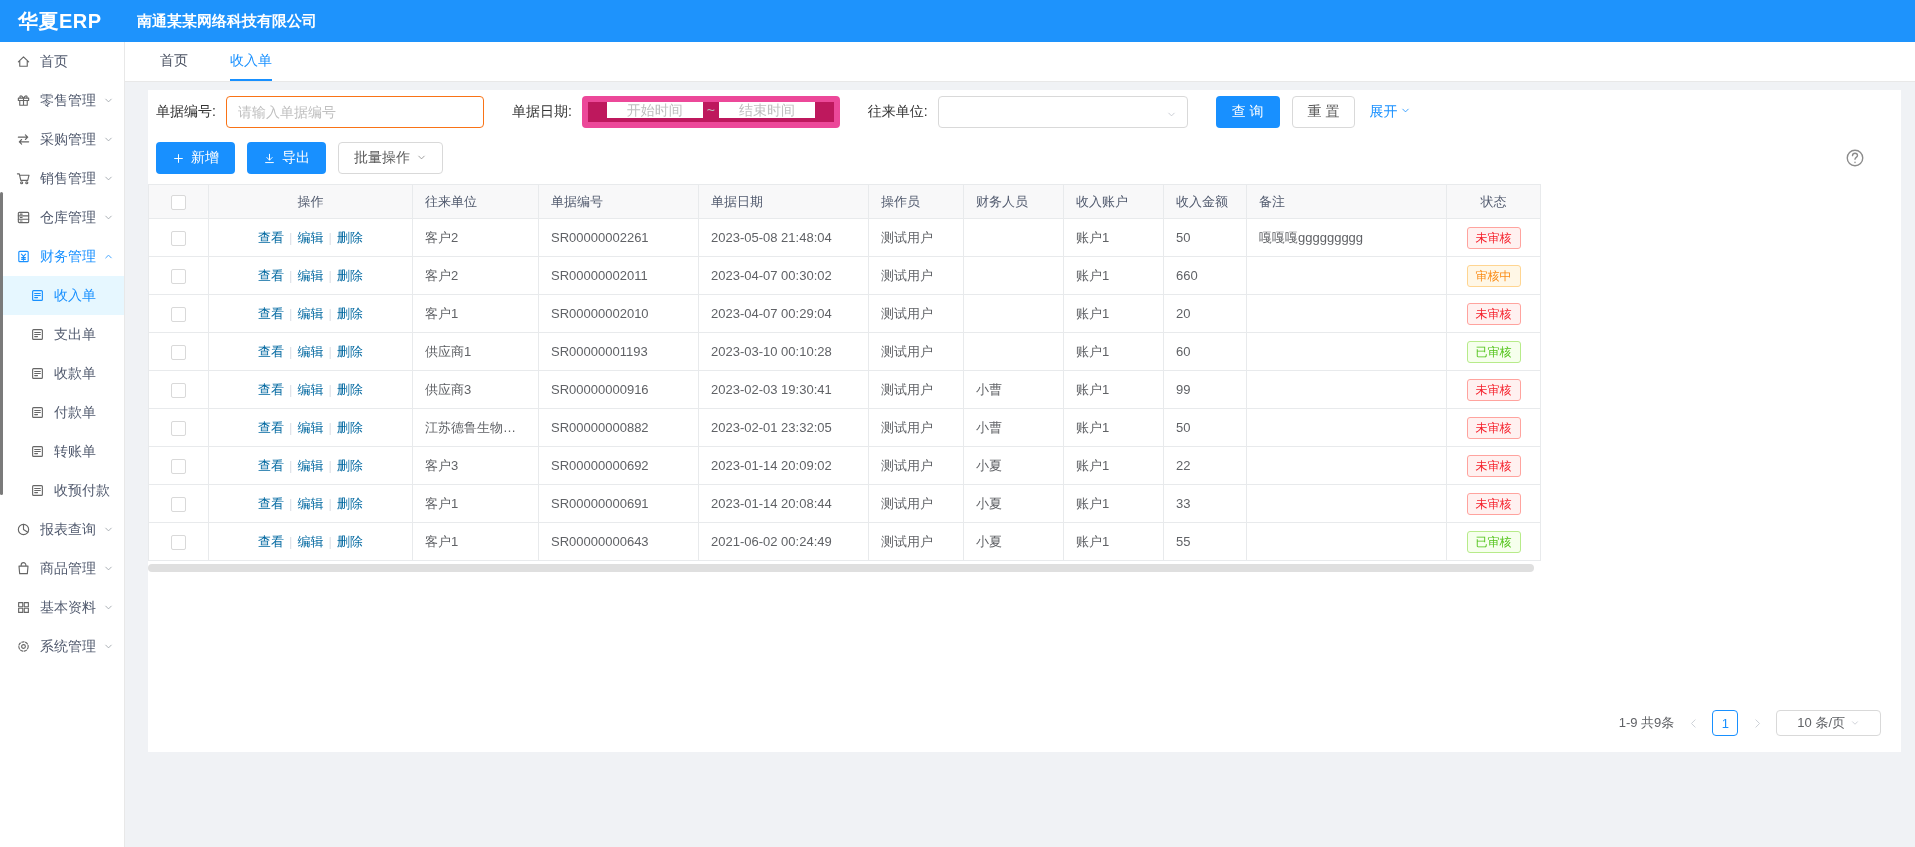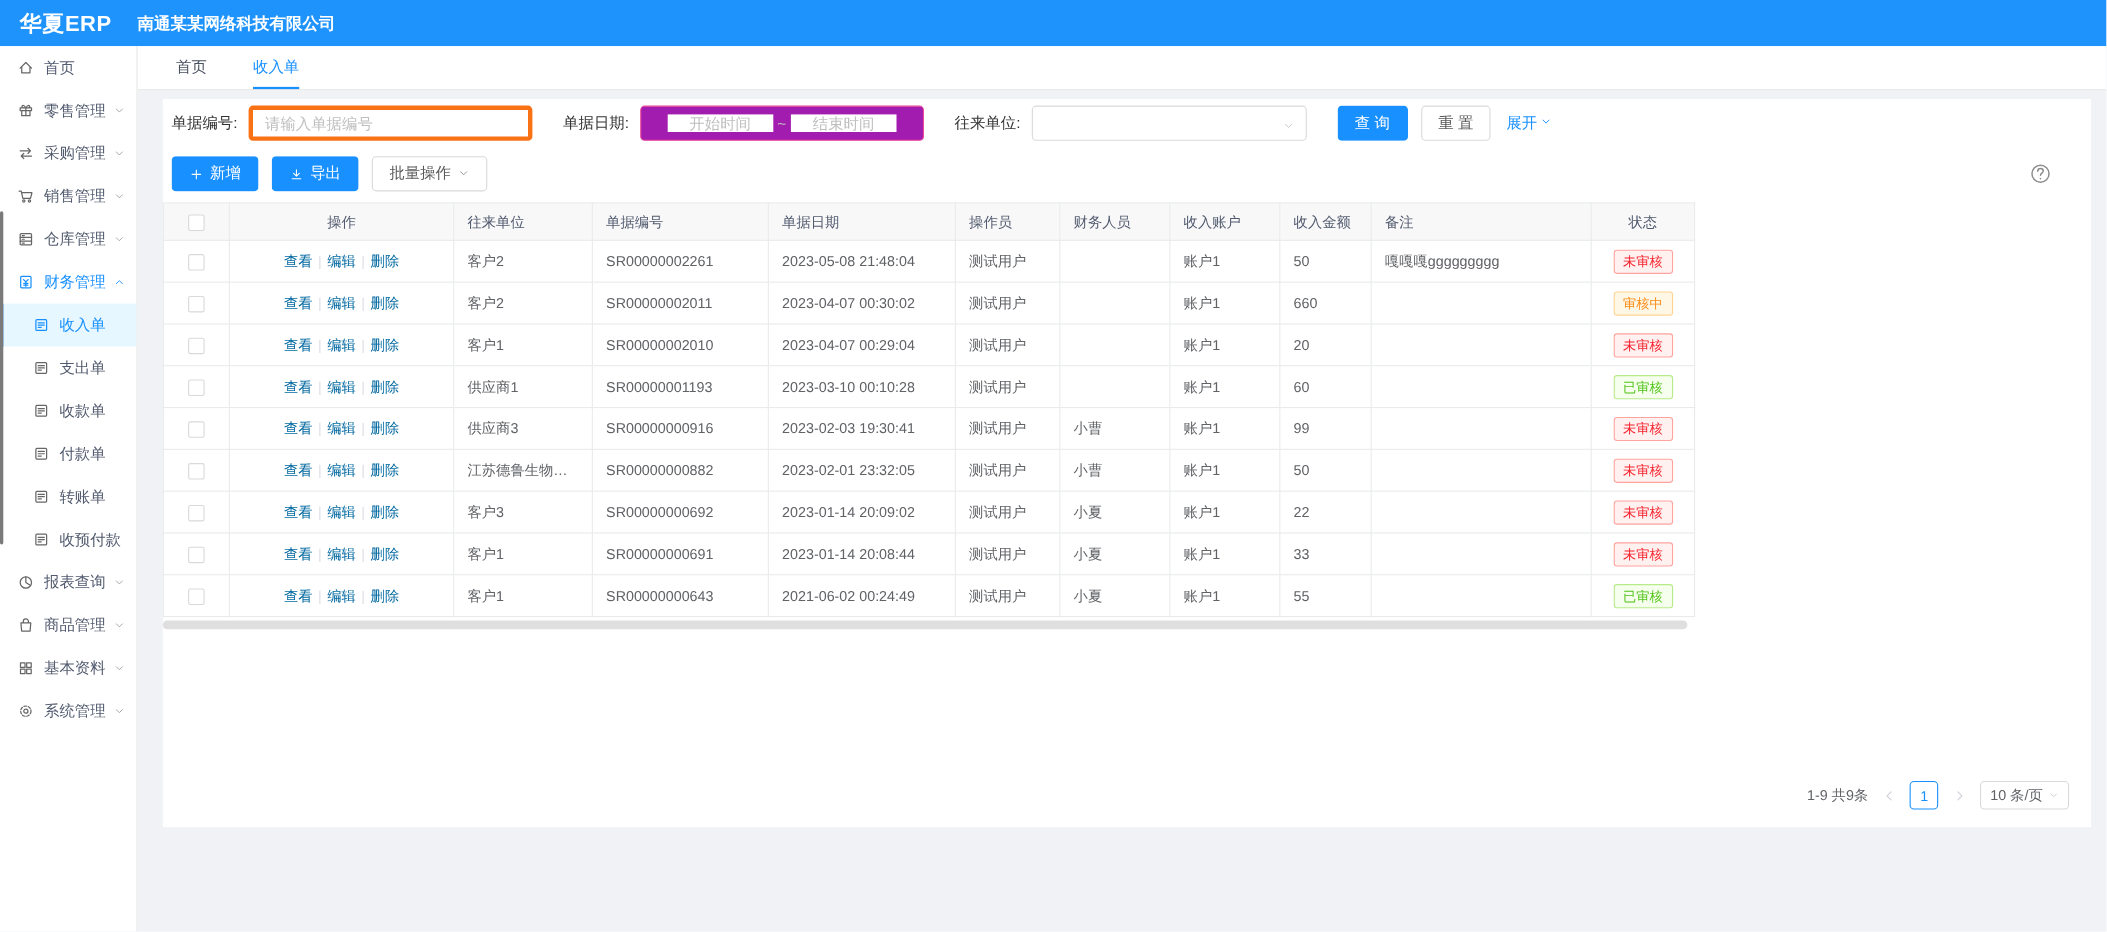--- a/index.html
+++ b/index.html
@@ -4,21 +4,21 @@
 <style>
   * { box-sizing: border-box; margin: 0; padding: 0; }
   html,body { width:1915px; height:847px; overflow:hidden; }
   body { font-family:"Liberation Sans","DejaVu Sans",sans-serif; background:#f0f2f5; color:#333; }
 
   .app { width:1915px; height:847px; display:flex; flex-direction:column; }
 
   
   .topbar { height:42px; background:#1e93fc; display:flex; align-items:center; color:#fff; flex:none; }
   .logo { width:125px; padding-left:18px; font-size:20px; font-weight:bold; letter-spacing:.5px; }
-  .company { font-size:15px; font-weight:600; }
+  .company { margin-left:12px; font-size:15px; font-weight:600; }
   .topbar-right { margin-left:auto; display:flex; align-items:center; gap:30px; padding-right:20px; font-size:14px; font-weight:600; }
   .hicon { display:inline-flex; cursor:pointer; }
   .hicon svg { width:18px; height:18px; }
   .logout { display:inline-flex; align-items:center; gap:6px; cursor:pointer; }
   .logout svg { width:16px; height:16px; }
 
   
   .layout { flex:1; display:flex; min-height:0; }
   .sidebar { width:125px; background:#fff; border-right:1px solid #e8e8e8; position:relative; flex:none; }
   .sidebar-scrollbar { position:absolute; left:0; top:150px; width:3px; height:303px; background:#7a7a7a; border-radius:2px; z-index:2; }
@@ -37,23 +37,23 @@
   .tabbar { height:40px; background:#fff; border-bottom:1px solid #e8e8e8; display:flex; align-items:stretch; padding-left:35px; gap:42px; flex:none; }
   .tab { display:flex; align-items:center; font-size:14px; color:#495060; cursor:pointer; border-bottom:2px solid transparent; }
   .tab.active { color:#1890ff; border-bottom-color:#1890ff; }
 
   
   .card { background:#fff; margin:8px 14px 0 23px; height:662px; position:relative; }
 
   .filters { display:flex; align-items:center; padding:6px 10px 0 8px; font-size:14px; color:#333; }
   .flabel { margin-right:10px; white-space:nowrap; }
   .ml28 { margin-left:28px; }
-  .finput { width:258px; height:32px; border:4px solid #f97316; border-radius:4px; padding:0 11px; font-size:14px; color:#333; outline:none; font-family:inherit; }
+  .finput { width:258px; height:32px; border:1px solid #f97316; border-radius:4px; padding:0 11px; font-size:14px; color:#333; outline:none; font-family:inherit; }
   .finput::placeholder, .range input::placeholder { color:#bfbfbf; }
-  .range { width:258px; height:32px; border:1px solid #ec4899; border-radius:4px; background:#a21caf; display:flex; align-items:center; justify-content:center; }
+  .range { width:258px; height:32px; border:6px solid #ec4899; border-radius:4px; background:#be185d; display:flex; align-items:flex-start; justify-content:center; }
   .range input { border:none; outline:none; width:96px; text-align:center; font-size:14px; font-family:inherit; }
   .tilde { color:#bfbfbf; padding:0 4px; }
   .select { width:250px; height:32px; border:1px solid #d9d9d9; border-radius:4px; background:#fff; position:relative; cursor:pointer; }
   .select .chev { position:absolute; right:10px; top:10px; color:#c0c4cc; }
   .btn { height:32px; border-radius:4px; font-size:14px; border:1px solid transparent; display:inline-flex; align-items:center; justify-content:center; gap:6px; padding:0 15px; cursor:pointer; font-family:inherit; white-space:nowrap; }
   .btn.primary { background:#1890ff; color:#fff; }
   .btn.plain { background:#fff; border-color:#d9d9d9; color:#595959; }
   .btn.plain .chev { color:#8c8c8c; }
   .bicon { display:inline-flex; }
   .bicon svg { width:13px; height:13px; }
@@ -75,21 +75,21 @@
   .badge { display:inline-block; padding:2px 8px; font-size:12px; line-height:16px; border:1px solid; border-radius:3px; }
 
   .hscroll { width:1392px; height:8px; margin-top:3px; }
   .hscroll .thumb { width:1386px; height:8px; background:#dfdfdf; border-radius:4px; }
 
   
   .pagination { position:absolute; right:20px; bottom:16px; display:flex; align-items:center; gap:8px; font-size:13px; color:#606266; }
   .pnav { width:22px; height:24px; display:inline-flex; align-items:center; justify-content:center; color:#ccd0d6; cursor:pointer; }
   .pnav svg { width:13px; height:13px; }
   .pnum { min-width:26px; height:26px; border:1px solid #1890ff; color:#1890ff; border-radius:4px; display:inline-flex; align-items:center; justify-content:center; background:#fff; cursor:pointer; }
-  .psize { height:26px; border:1px solid #d9d9d9; border-radius:4px; display:inline-flex; align-items:center; gap:5px; padding:0 8px; background:#fff; cursor:pointer;text-align:center; }
+  .psize { height:26px; border:1px solid #d9d9d9; border-radius:4px; display:inline-flex; align-items:center; gap:5px; padding:0 20px; background:#fff; cursor:pointer;text-align:center; }
   .psize .chev { color:#c0c4cc; display:inline-flex; }
   .psize .chev svg { width:10px; height:10px; }
 </style>
 </head>
 <body>
 
 <div class="app">
 
   <header class="topbar">
     <div class="logo">华夏ERP</div>

